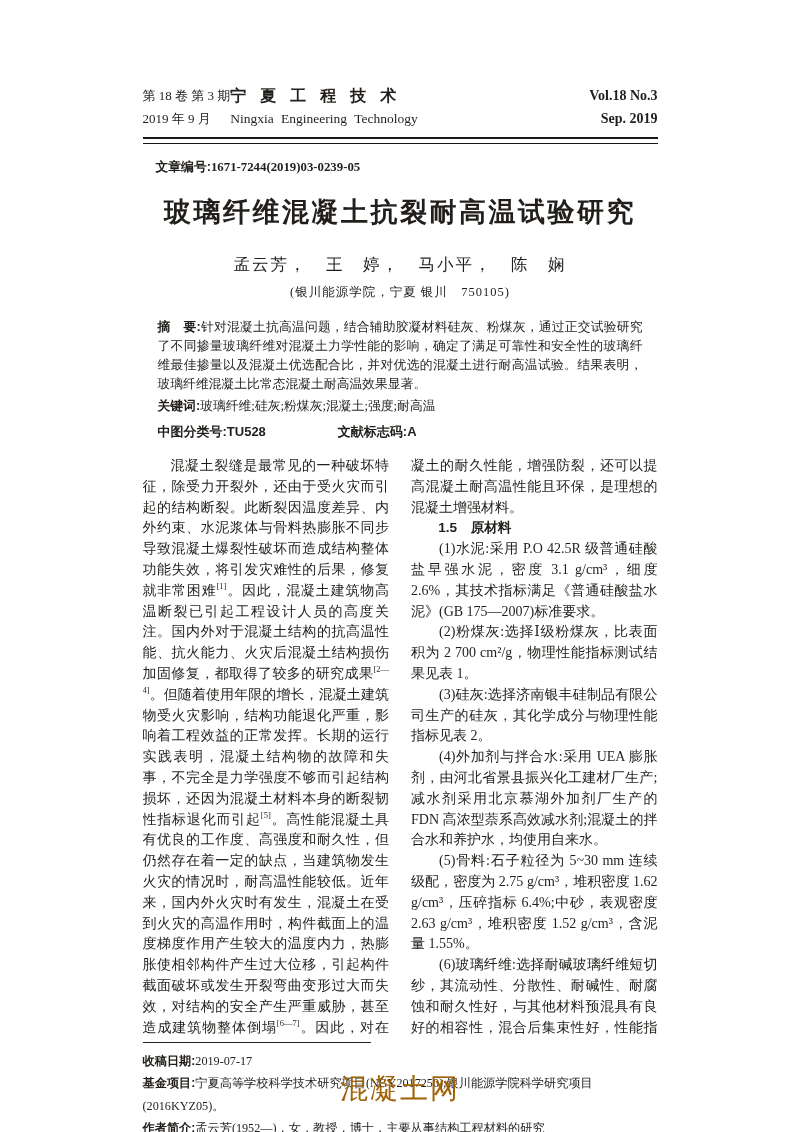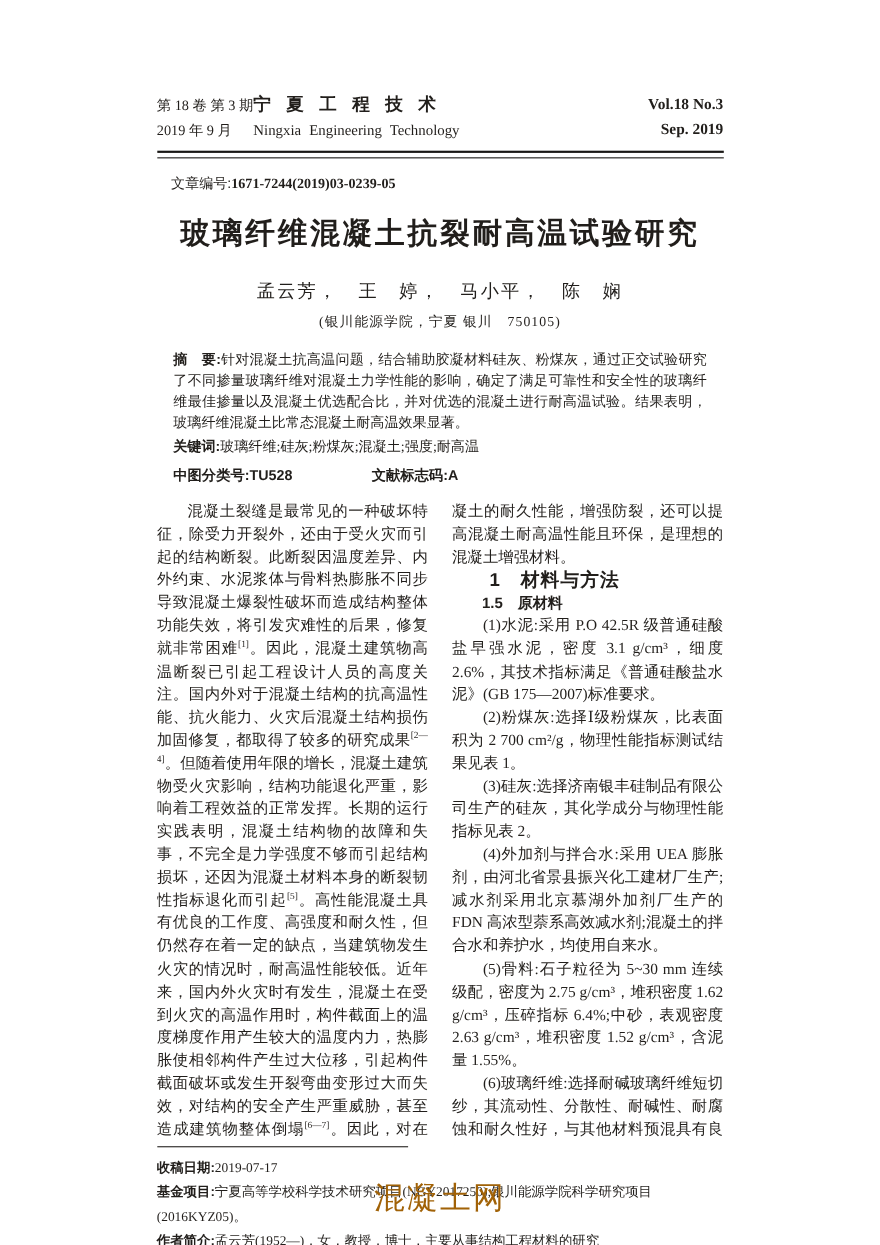--- a/index.html
+++ b/index.html
@@ -15,21 +15,21 @@
   .jh-left{font-size:13px;line-height:23px;white-space:nowrap;}
   .jh-center{flex:1;}
   .jh-cn{font-size:16px;font-weight:bold;letter-spacing:5px;line-height:23px;}
   .jh-en{font-size:13.5px;line-height:23px;word-spacing:4px;}
   .jh-right{font-size:14px;line-height:23px;text-align:right;white-space:nowrap;}
   .jh-right .r1{font-weight:600;}
   .jh-right .r2{font-weight:bold;}
   .double-rule{margin-top:7px;height:4px;border-top:2.4px solid #191715;border-bottom:1.4px solid #191715;}
 
   .article-id{margin-top:15px;padding-left:13px;font-size:12.8px;}
-  .article-id .lbl{font-family:"Liberation Sans","DejaVu Sans",sans-serif;font-weight:normal;}
+  .article-id .lbl{font-family:"Liberation Sans","DejaVu Sans",sans-serif;font-weight:bold;}
   .article-id .val{font-weight:600;}
 
   
   .title{margin-top:18px;text-align:center;font-size:27px;font-weight:bold;letter-spacing:2.5px;}
   .authors{margin-top:24px;text-align:center;font-size:16.5px;letter-spacing:2px;}
   .affiliation{margin-top:8px;text-align:center;font-size:12.5px;letter-spacing:1px;}
 
   
   .meta-block{margin-top:16px;padding:0 15px;}
   .abs{font-size:12.8px;line-height:19px;text-align:justify;}
@@ -105,21 +105,20 @@
         <span>文献标志码:A</span>
       </div>
     </div>
 
     <div class="body-cols">
       <div class="col">
         <p>混凝土裂缝是最常见的一种破坏特征，除受力开裂外，还由于受火灾而引起的结构断裂。此断裂因温度差异、内外约束、水泥浆体与骨料热膨胀不同步导致混凝土爆裂性破坏而造成结构整体功能失效，将引发灾难性的后果，修复就非常困难<sup>[1]</sup>。因此，混凝土建筑物高温断裂已引起工程设计人员的高度关注。国内外对于混凝土结构的抗高温性能、抗火能力、火灾后混凝土结构损伤加固修复，都取得了较多的研究成果<sup>[2—4]</sup>。但随着使用年限的增长，混凝土建筑物受火灾影响，结构功能退化严重，影响着工程效益的正常发挥。长期的运行实践表明，混凝土结构物的故障和失事，不完全是力学强度不够而引起结构损坏，还因为混凝土材料本身的断裂韧性指标退化而引起<sup>[5]</sup>。高性能混凝土具有优良的工作度、高强度和耐久性，但仍然存在着一定的缺点，当建筑物发生火灾的情况时，耐高温性能较低。近年来，国内外火灾时有发生，混凝土在受到火灾的高温作用时，构件截面上的温度梯度作用产生较大的温度内力，热膨胀使相邻构件产生过大位移，引起构件截面破坏或发生开裂弯曲变形过大而失效，对结构的安全产生严重威胁，甚至造成建筑物整体倒塌<sup>[6—7]</sup>。因此，对在火灾中的混凝土进行抗裂、抗火的研究就非常重要了。玻璃纤维是一种性能优异的无机非金属材料，它是以废旧玻璃为原料经高温熔制而成，具有密度小、抗拉强度和弹性模量高等特点<sup>[8]</sup>。除此之外玻璃还具有耐高温的性能和良好的高温稳定性<sup>[9]</sup>。本文将玻璃纤维应用于混凝土中既可以改善混</p>
       </div>
       <div class="col">
         <p class="noindent">凝土的耐久性能，增强防裂，还可以提高混凝土耐高温性能且环保，是理想的混凝土增强材料。</p>
-        <p class="h1">1　材料与方法</p>
         <p class="h2">1.5　原材料</p>
         <p>(1)水泥:采用 P.O 42.5R 级普通硅酸盐早强水泥，密度 3.1 g/cm³，细度 2.6%，其技术指标满足《普通硅酸盐水泥》(GB 175—2007)标准要求。</p>
         <p>(2)粉煤灰:选择Ⅰ级粉煤灰，比表面积为 2 700 cm²/g，物理性能指标测试结果见表 1。</p>
         <p>(3)硅灰:选择济南银丰硅制品有限公司生产的硅灰，其化学成分与物理性能指标见表 2。</p>
         <p>(4)外加剂与拌合水:采用 UEA 膨胀剂，由河北省景县振兴化工建材厂生产;减水剂采用北京慕湖外加剂厂生产的 FDN 高浓型萘系高效减水剂;混凝土的拌合水和养护水，均使用自来水。</p>
         <p>(5)骨料:石子粒径为 5~30 mm 连续级配，密度为 2.75 g/cm³，堆积密度 1.62 g/cm³，压碎指标 6.4%;中砂，表观密度 2.63 g/cm³，堆积密度 1.52 g/cm³，含泥量 1.55%。</p>
         <p>(6)玻璃纤维:选择耐碱玻璃纤维短切纱，其流动性、分散性、耐碱性、耐腐蚀和耐久性好，与其他材料预混具有良好的相容性，混合后集束性好，性能指标见表 3。</p>
         <p class="h2">1.2　仪器设备及试验方法</p>
         <p>(5)主要仪器设备:混凝土搅拌机、混凝土磁性</p>
       </div>

